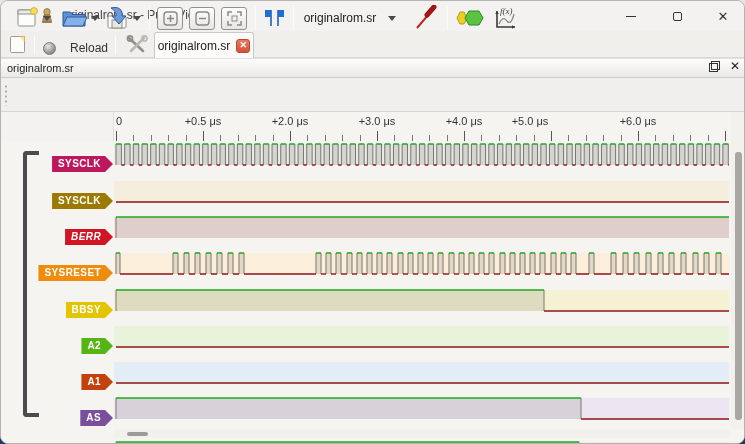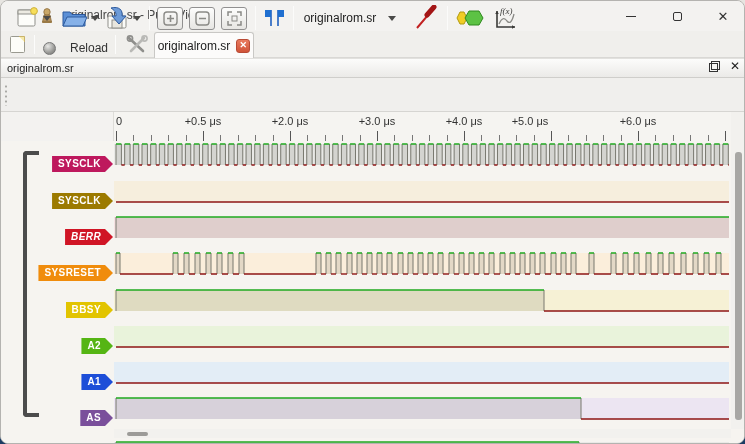--- a/index.html
+++ b/index.html
@@ -886,21 +886,21 @@
         <line x1="578" y1="301" x2="578" y2="322" stroke="#78786f" stroke-width="1"></line>
         <line x1="115" y1="301" x2="578" y2="301" stroke="#1faa1f" stroke-width="1.6"></line>
         <line x1="578" y1="322" x2="728" y2="322" stroke="#8e1515" stroke-width="1.4"></line>
       </svg>
       <div class="chan-tag" style="top: 23px; background: #be185d;">SYSCLK</div>
       <div class="chan-tag" style="top: 60px; background: rgb(156, 122, 0);">SYSCLK</div>
       <div class="chan-tag" style="top: 96px; background: rgb(208, 21, 37); font-style: italic;">BERR</div>
       <div class="chan-tag" style="top: 132px; background: rgb(240, 140, 12);">SYSRESET</div>
       <div class="chan-tag" style="top: 169px; background: rgb(226, 196, 0);">BBSY</div>
       <div class="chan-tag" style="top: 205px; background: rgb(85, 181, 20);">A2</div>
-      <div class="chan-tag" style="top: 241px; background: #1d4ed8;">A1</div>
+      <div class="chan-tag" style="top: 241px; background: #c2410c;">A1</div>
       <div class="chan-tag" style="top: 277px; background: rgb(122, 79, 155);">AS</div>
     </div>
 
   <div class="vscroll">
     <div class="vhandle"></div>
   </div>
   <div class="hscroll">
     <div class="hhandle"></div>
   </div>
 

